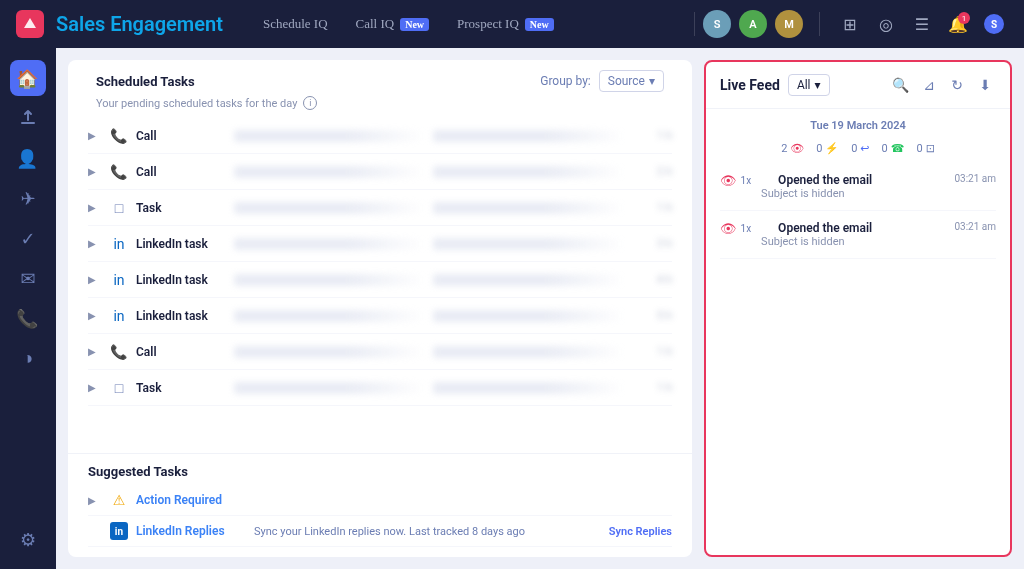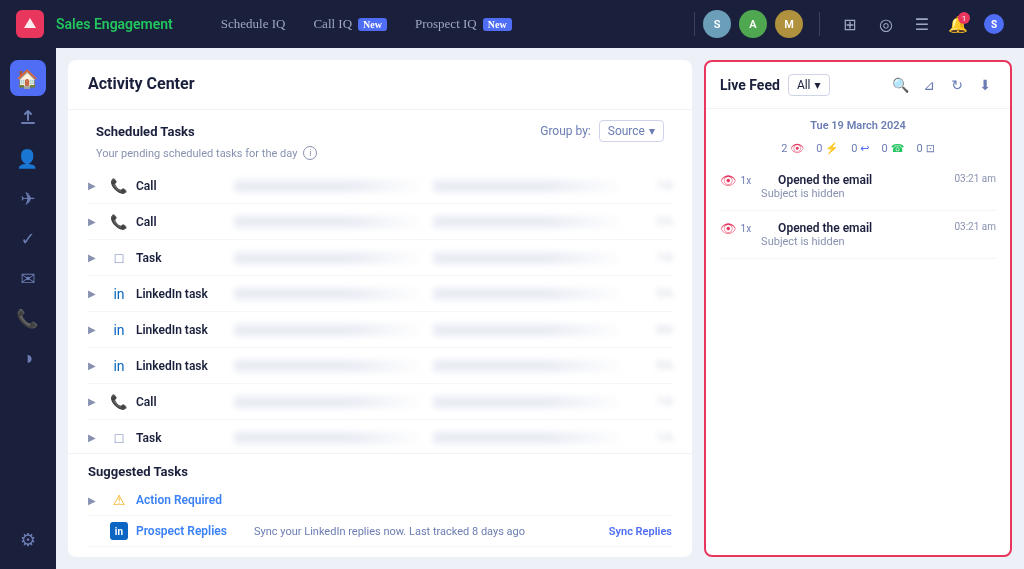--- a/index.html
+++ b/index.html
@@ -25,24 +25,24 @@
     .topnav-logo {
       width: 28px; height: 28px;
       background: #e8365d;
       border-radius: 6px;
       display: flex; align-items: center; justify-content: center;
       margin-right: 12px;
       flex-shrink: 0;
     }
     .topnav-logo svg { width: 16px; height: 16px; }
     .topnav-brand {
-      color: #22c55e;
-      font-weight: 600;
-      font-size: 14px;
-      margin-right: 36px;
+      color: #0ea5e9;
+      font-weight: 600;
+      font-size: 20px;
+      margin-right: 28px;
       white-space: nowrap;
     }
     .topnav-links {
       display: flex;
       align-items: center;
       gap: 4px;
       flex: 1;
     }
     .topnav-link {
       color: #a0a8c0;
@@ -495,23 +495,20 @@
     <div class="sidebar-item">✉</div>
     <div class="sidebar-item">📞</div>
     <div class="sidebar-item">◑</div>
     <div class="sidebar-spacer"></div>
     <div class="sidebar-item">⚙</div>
   </aside>
 
   <div class="content-area">
 
     <div class="activity-panel">
-      <div class="activity-header">
-        <div class="activity-title">Activity Center</div>
-      </div>
 
       <div class="scheduled-section">
         <div class="section-header-row">
           <span class="section-title">Scheduled Tasks</span>
           <div class="group-by-row">
             <span>Group by:</span>
             <div class="group-by-select">
               <span>Source</span>
               <span>▾</span>
             </div>
@@ -595,21 +592,21 @@
       <div class="suggested-section">
         <div class="suggested-title">Suggested Tasks</div>
         <div class="suggested-row">
           <span class="task-expand">▶</span>
           <div class="suggested-icon warning-icon">⚠</div>
           <span class="suggested-label">Action Required</span>
         </div>
         <div class="suggested-row">
           <span class="task-expand" style="visibility:hidden;">▶</span>
           <div class="linkedin-icon">in</div>
-          <span class="suggested-label">Prospect Replies</span>
+          <span class="suggested-label">LinkedIn Replies</span>
           <span class="suggested-desc">Sync your LinkedIn replies now. Last tracked 8 days ago</span>
           <span class="sync-link">Sync Replies</span>
         </div>
       </div>
     </div>
 
     <div class="livefeed-panel">
       <div class="livefeed-header">
         <span class="livefeed-title">Live Feed</span>
         <div class="livefeed-filter">

